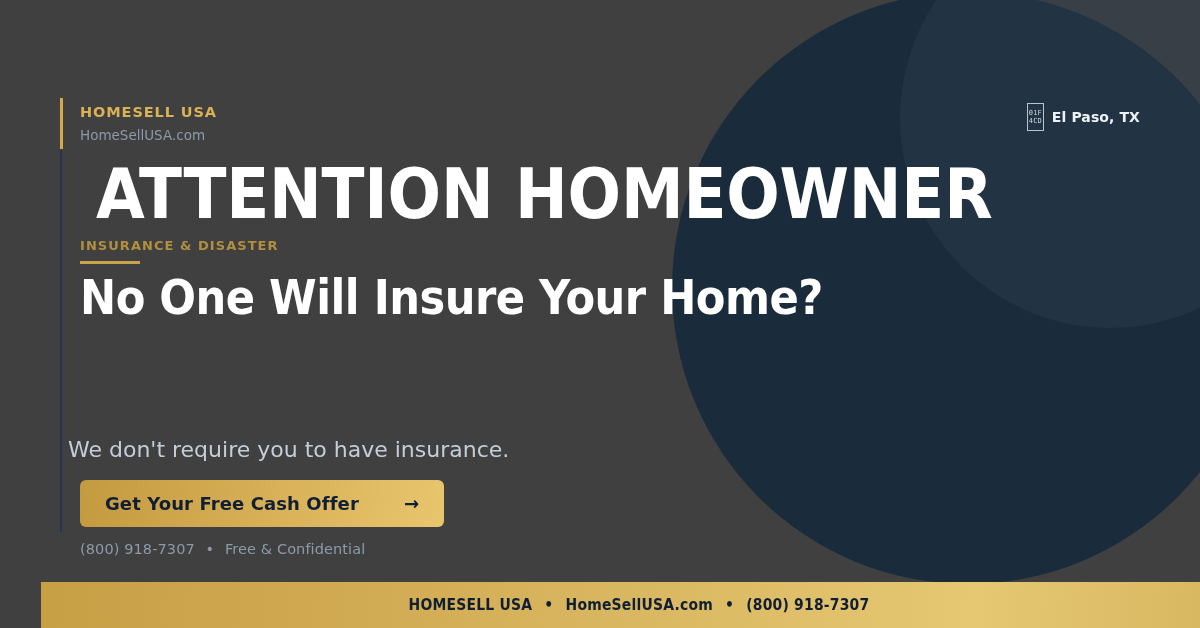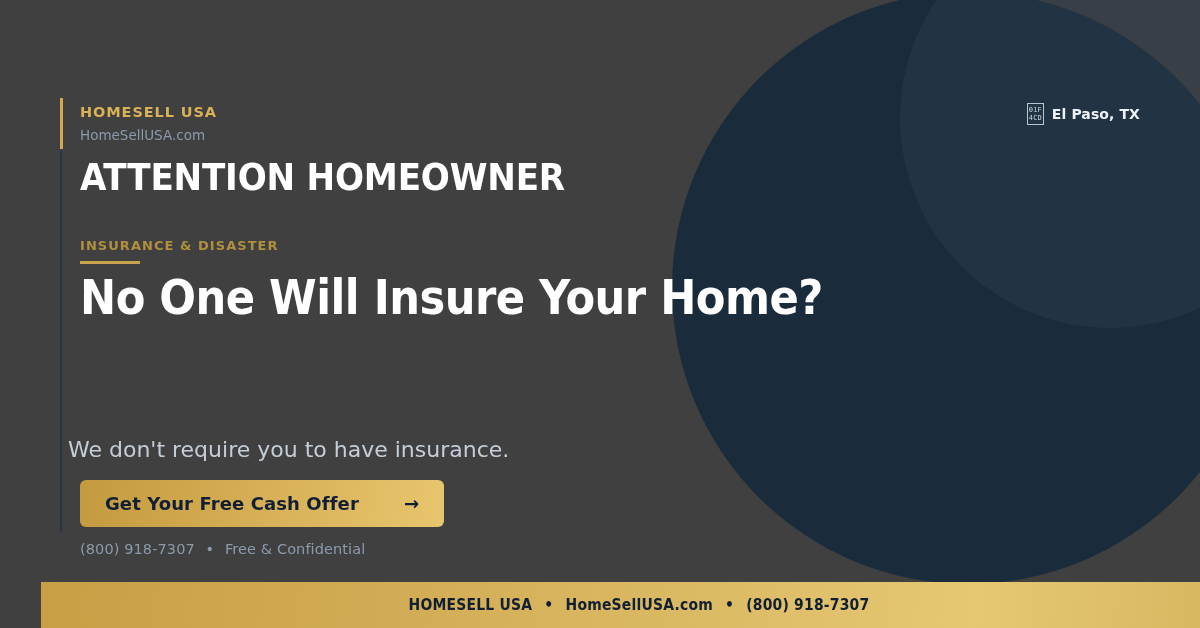--- a/index.html
+++ b/index.html
@@ -102,44 +102,44 @@
     display: flex;
     align-items: center;
     gap: 8px;
   }
   .tofu-icon {
     display: inline-flex;
     flex-direction: column;
     justify-content: center;
     align-items: center;
     width: 17px;
-    height: 22px;
+    height: 28px;
     border: 1px solid #b9c4d0;
     box-sizing: border-box;
     font-family: "DejaVu Sans Mono", "Liberation Mono", monospace;
     font-size: 7px;
     line-height: 8.5px;
     color: #cdd6e0;
     letter-spacing: 0.2px;
     margin-left: 48px;
   }
   .location-text {
     font-size: 14px;
     font-weight: bold;
     color: #eef2f6;
     letter-spacing: 0.1px;
   }
 
   .attention-line {
     position: absolute;
-    left: 80px;
+    left: 96px;
     top: 158px;
     font-family: "DejaVu Sans Condensed", "DejaVu Sans", "Liberation Sans", sans-serif;
     font-stretch: condensed;
-    font-size: 38px;
+    font-size: 70px;
     font-weight: bold;
     color: #ffffff;
     letter-spacing: -0.2px;
     line-height: 1.05;
     white-space: nowrap;
   }
 
   .eyebrow {
     position: absolute;
     left: 80px;

